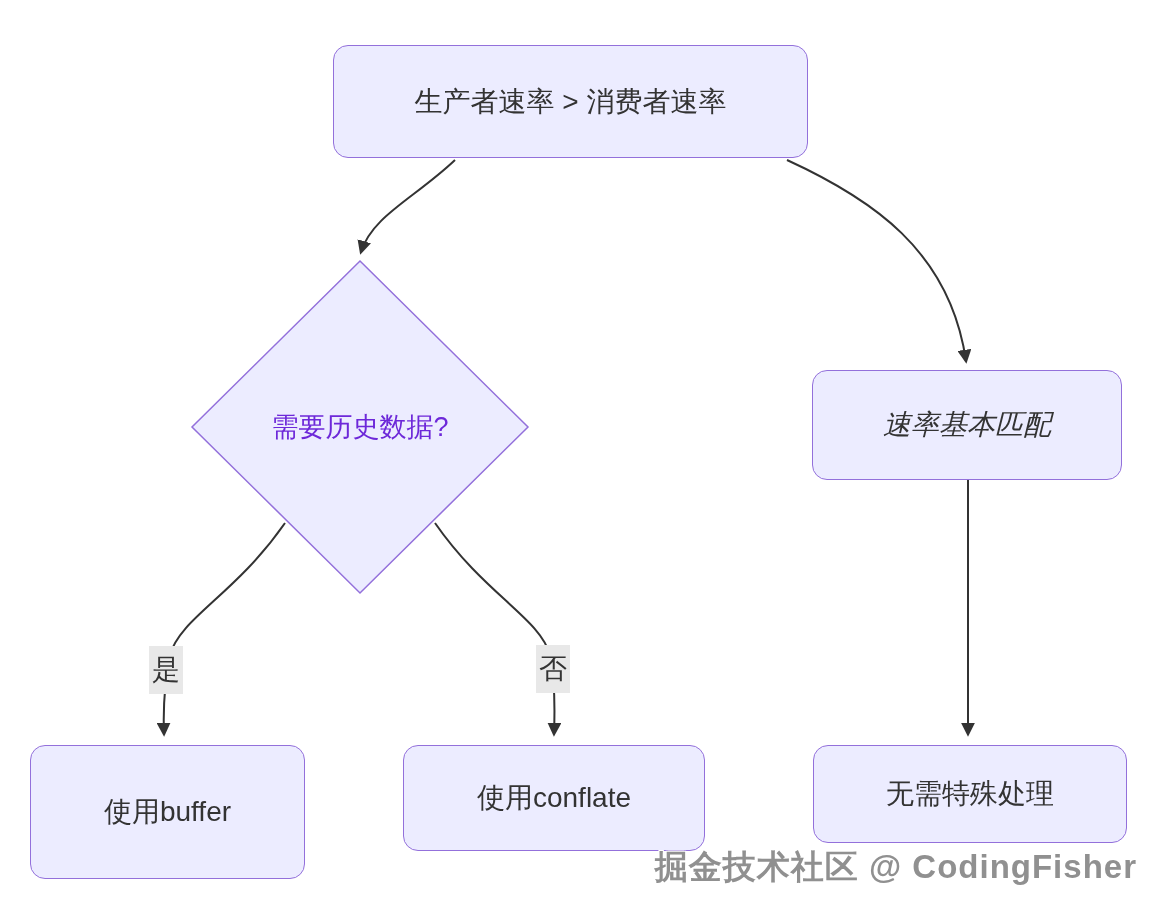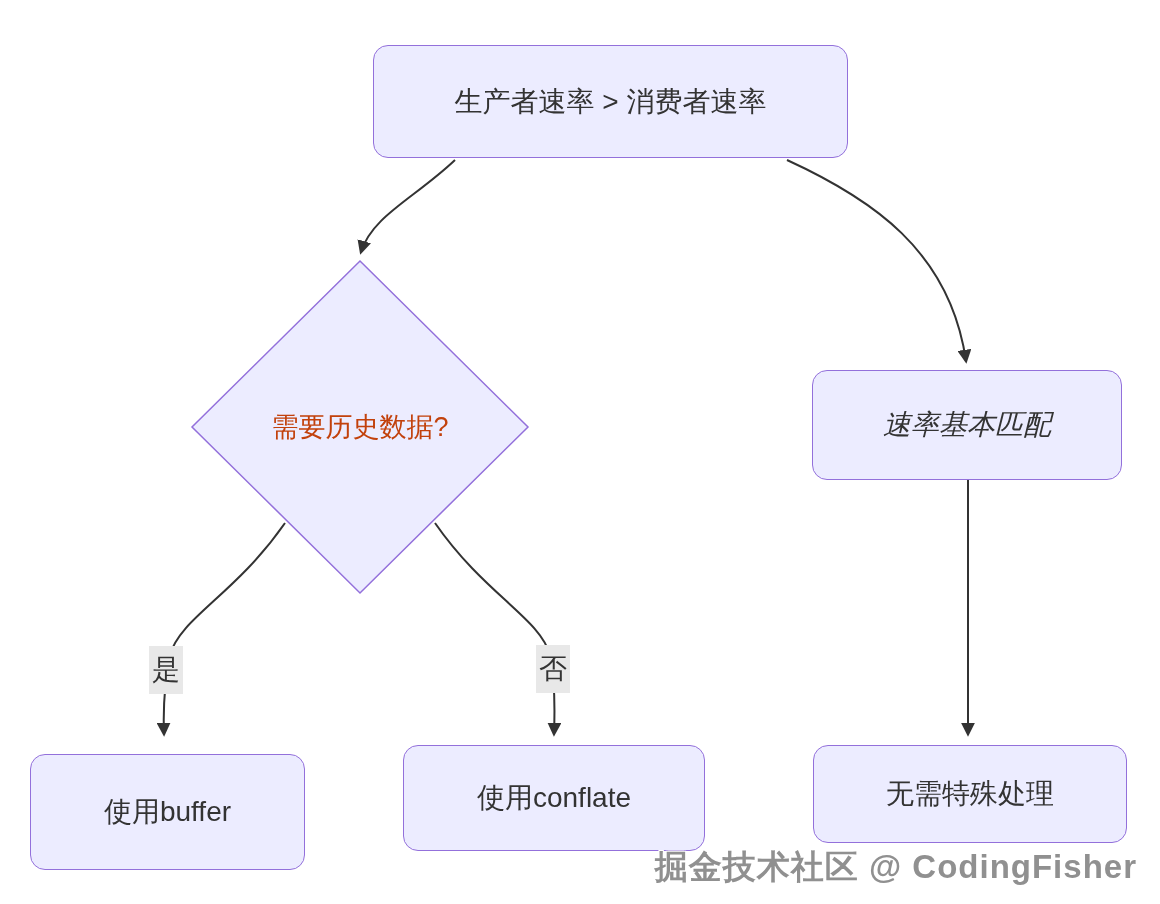--- a/index.html
+++ b/index.html
@@ -43,21 +43,21 @@
   .diamond-label {
     position: absolute;
     left: 230px;
     top: 400px;
     width: 260px;
     height: 54px;
     display: flex;
     align-items: center;
     justify-content: center;
     font-size: 27px;
-    color: #c2410c;
+    color: #6d28d9;
     z-index: 2;
   }
   .edge-label {
     position: absolute;
     transform: translate(-50%, -50%);
     background: #E8E8E8;
     color: #333333;
     font-size: 28px;
     padding: 10px 3px;
     line-height: 1;
@@ -71,23 +71,23 @@
     top: 845px;
     font-size: 33px;
     font-weight: 600;
     color: #909090;
     letter-spacing: 1px;
     text-shadow: -1px -1px 0 #ffffff, 1px -1px 0 #ffffff,
                  -1px 1px 0 #ffffff, 2px 2px 1px #ffffff;
     z-index: 5;
     white-space: nowrap;
   }
-  #node-start     { left: 333px; top: 45px;  width: 475px; height: 113px; margin-left: 40px; }
+  #node-start     { left: 333px; top: 45px;  width: 475px; height: 113px; }
   #node-matched   { left: 812px; top: 370px; width: 310px; height: 110px; font-style: italic; }
-  #node-buffer    { left: 30px;  top: 745px; width: 275px; height: 116px; margin-top: 9px; }
+  #node-buffer    { left: 30px;  top: 745px; width: 275px; height: 134px; }
   #node-conflate  { left: 403px; top: 745px; width: 302px; height: 106px; }
   #node-nospecial { left: 813px; top: 745px; width: 314px; height: 98px; }
 </style>
 </head>
 <body>
 
 <div class="canvas">
 
   <svg class="edges-layer" width="1160" height="904" viewBox="0 0 1160 904" xmlns="http://www.w3.org/2000/svg">
     <defs>

